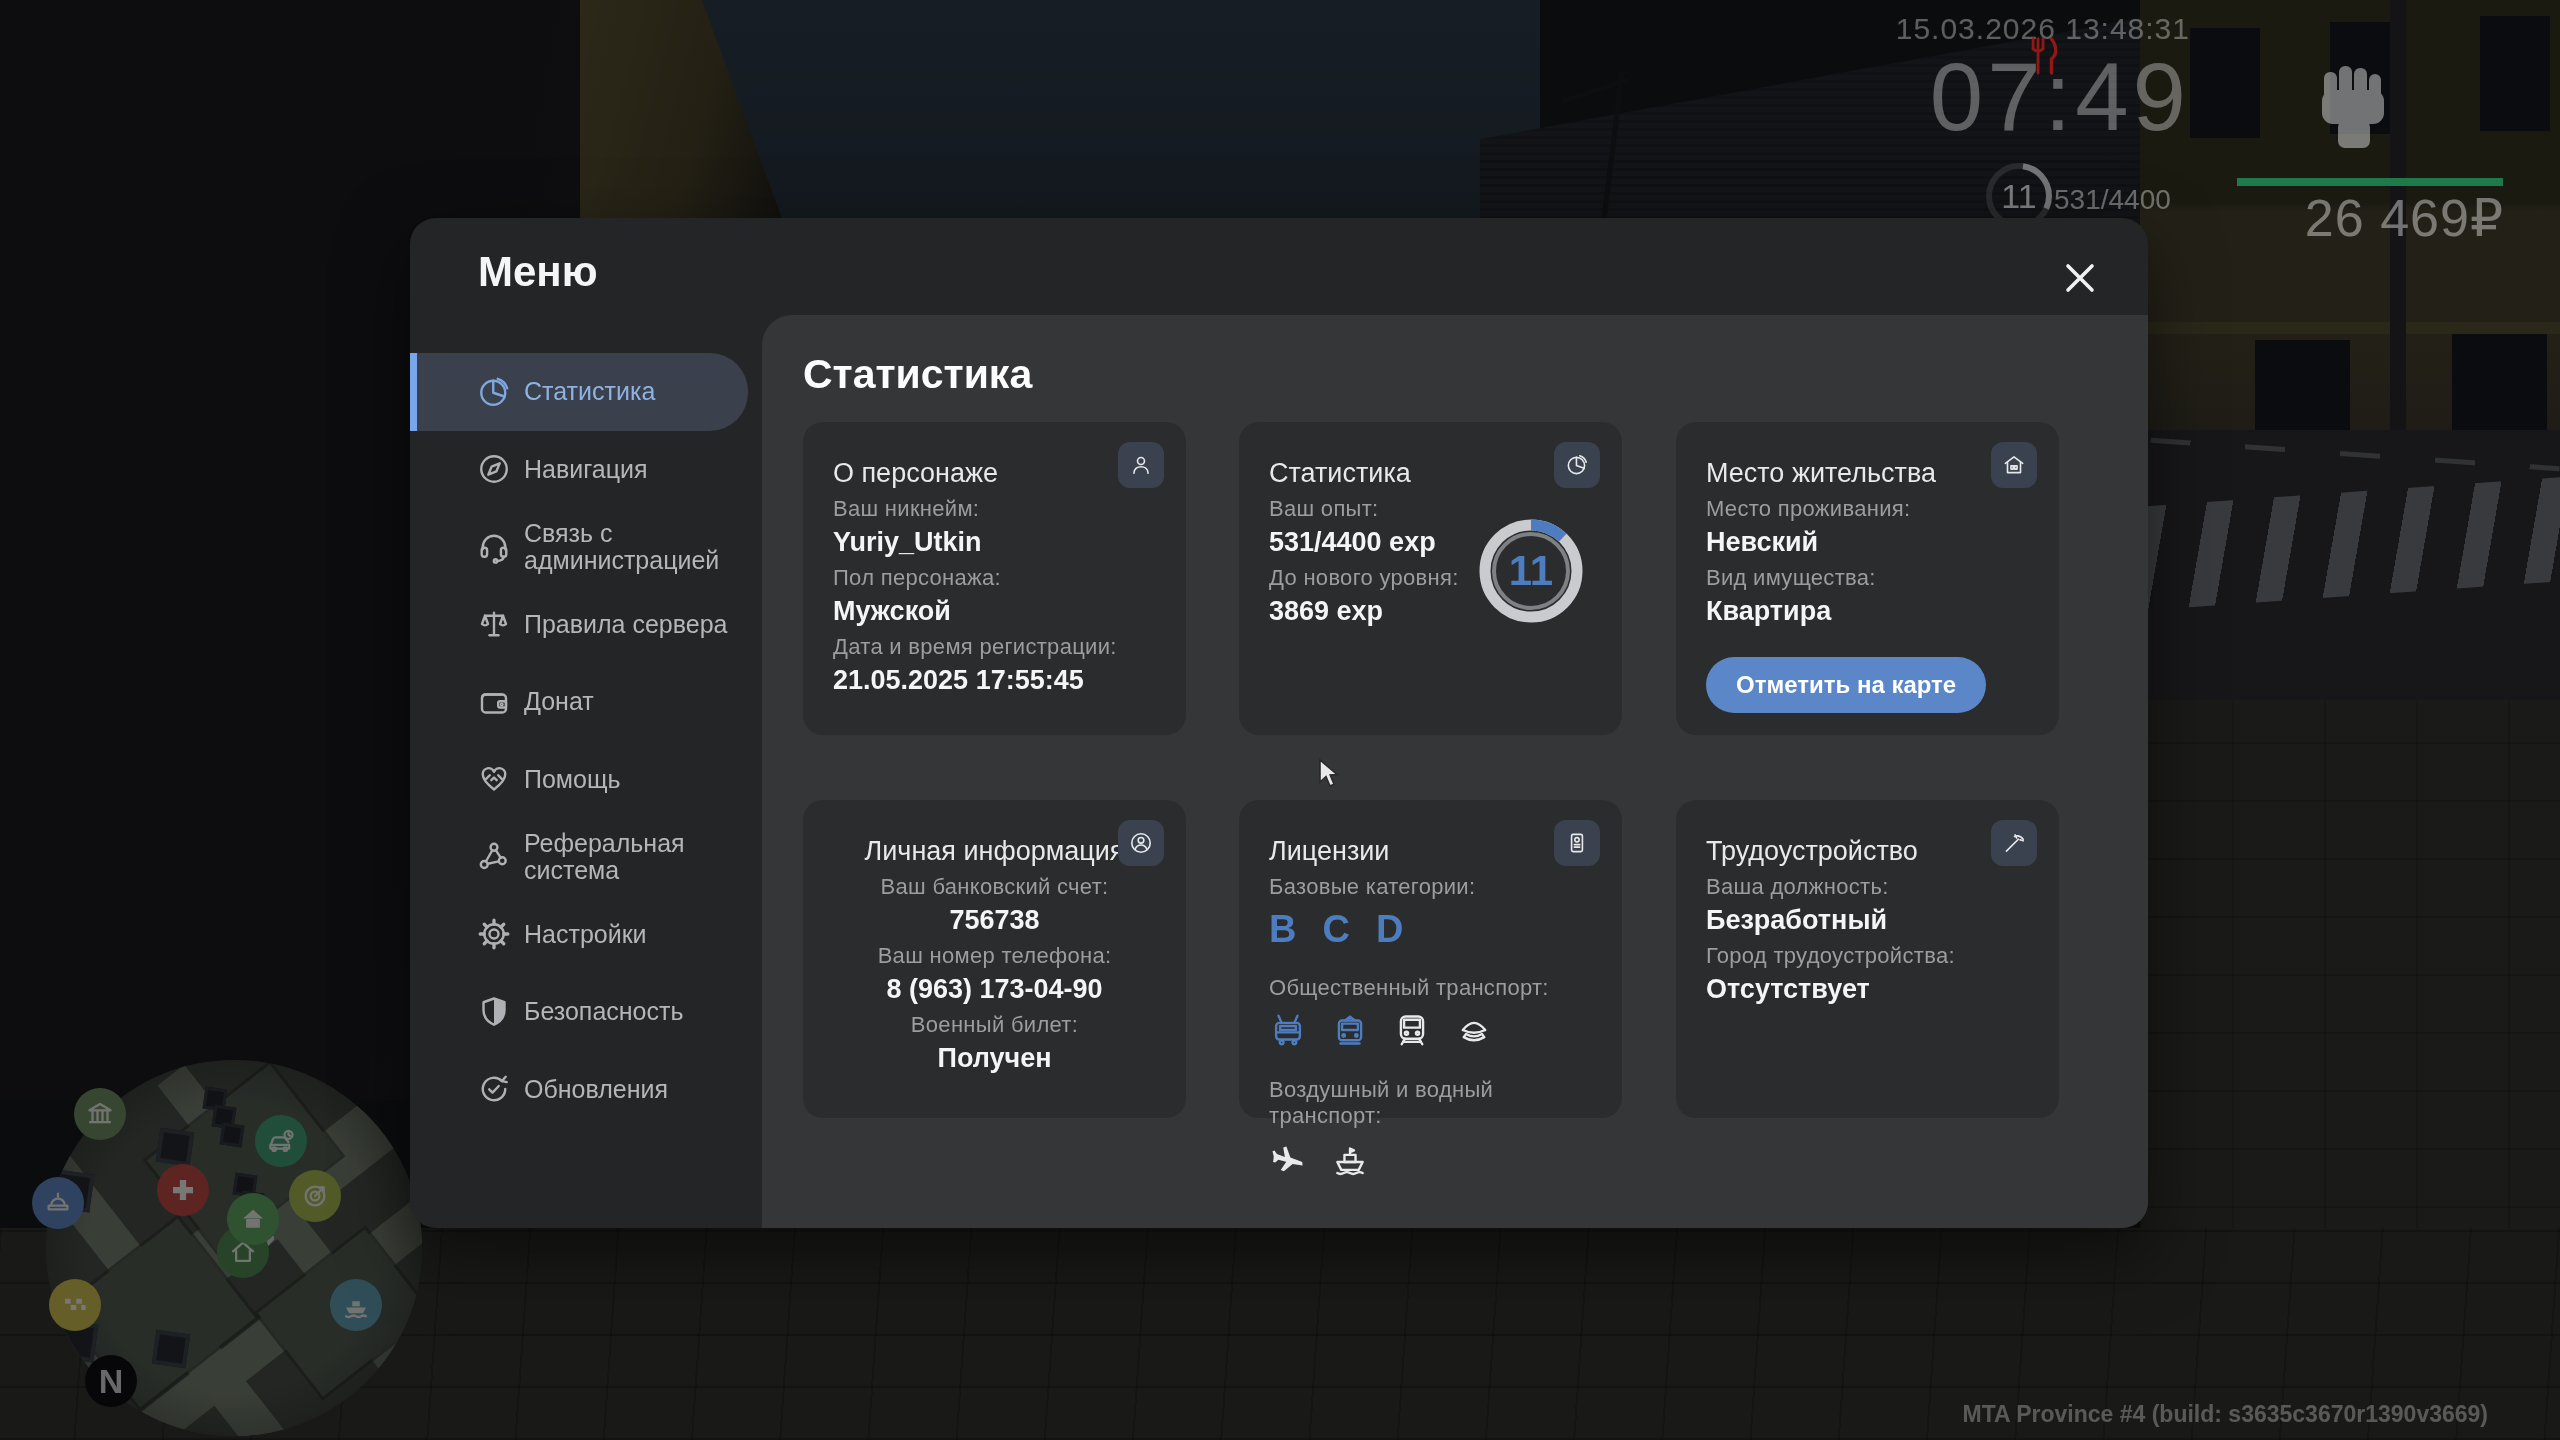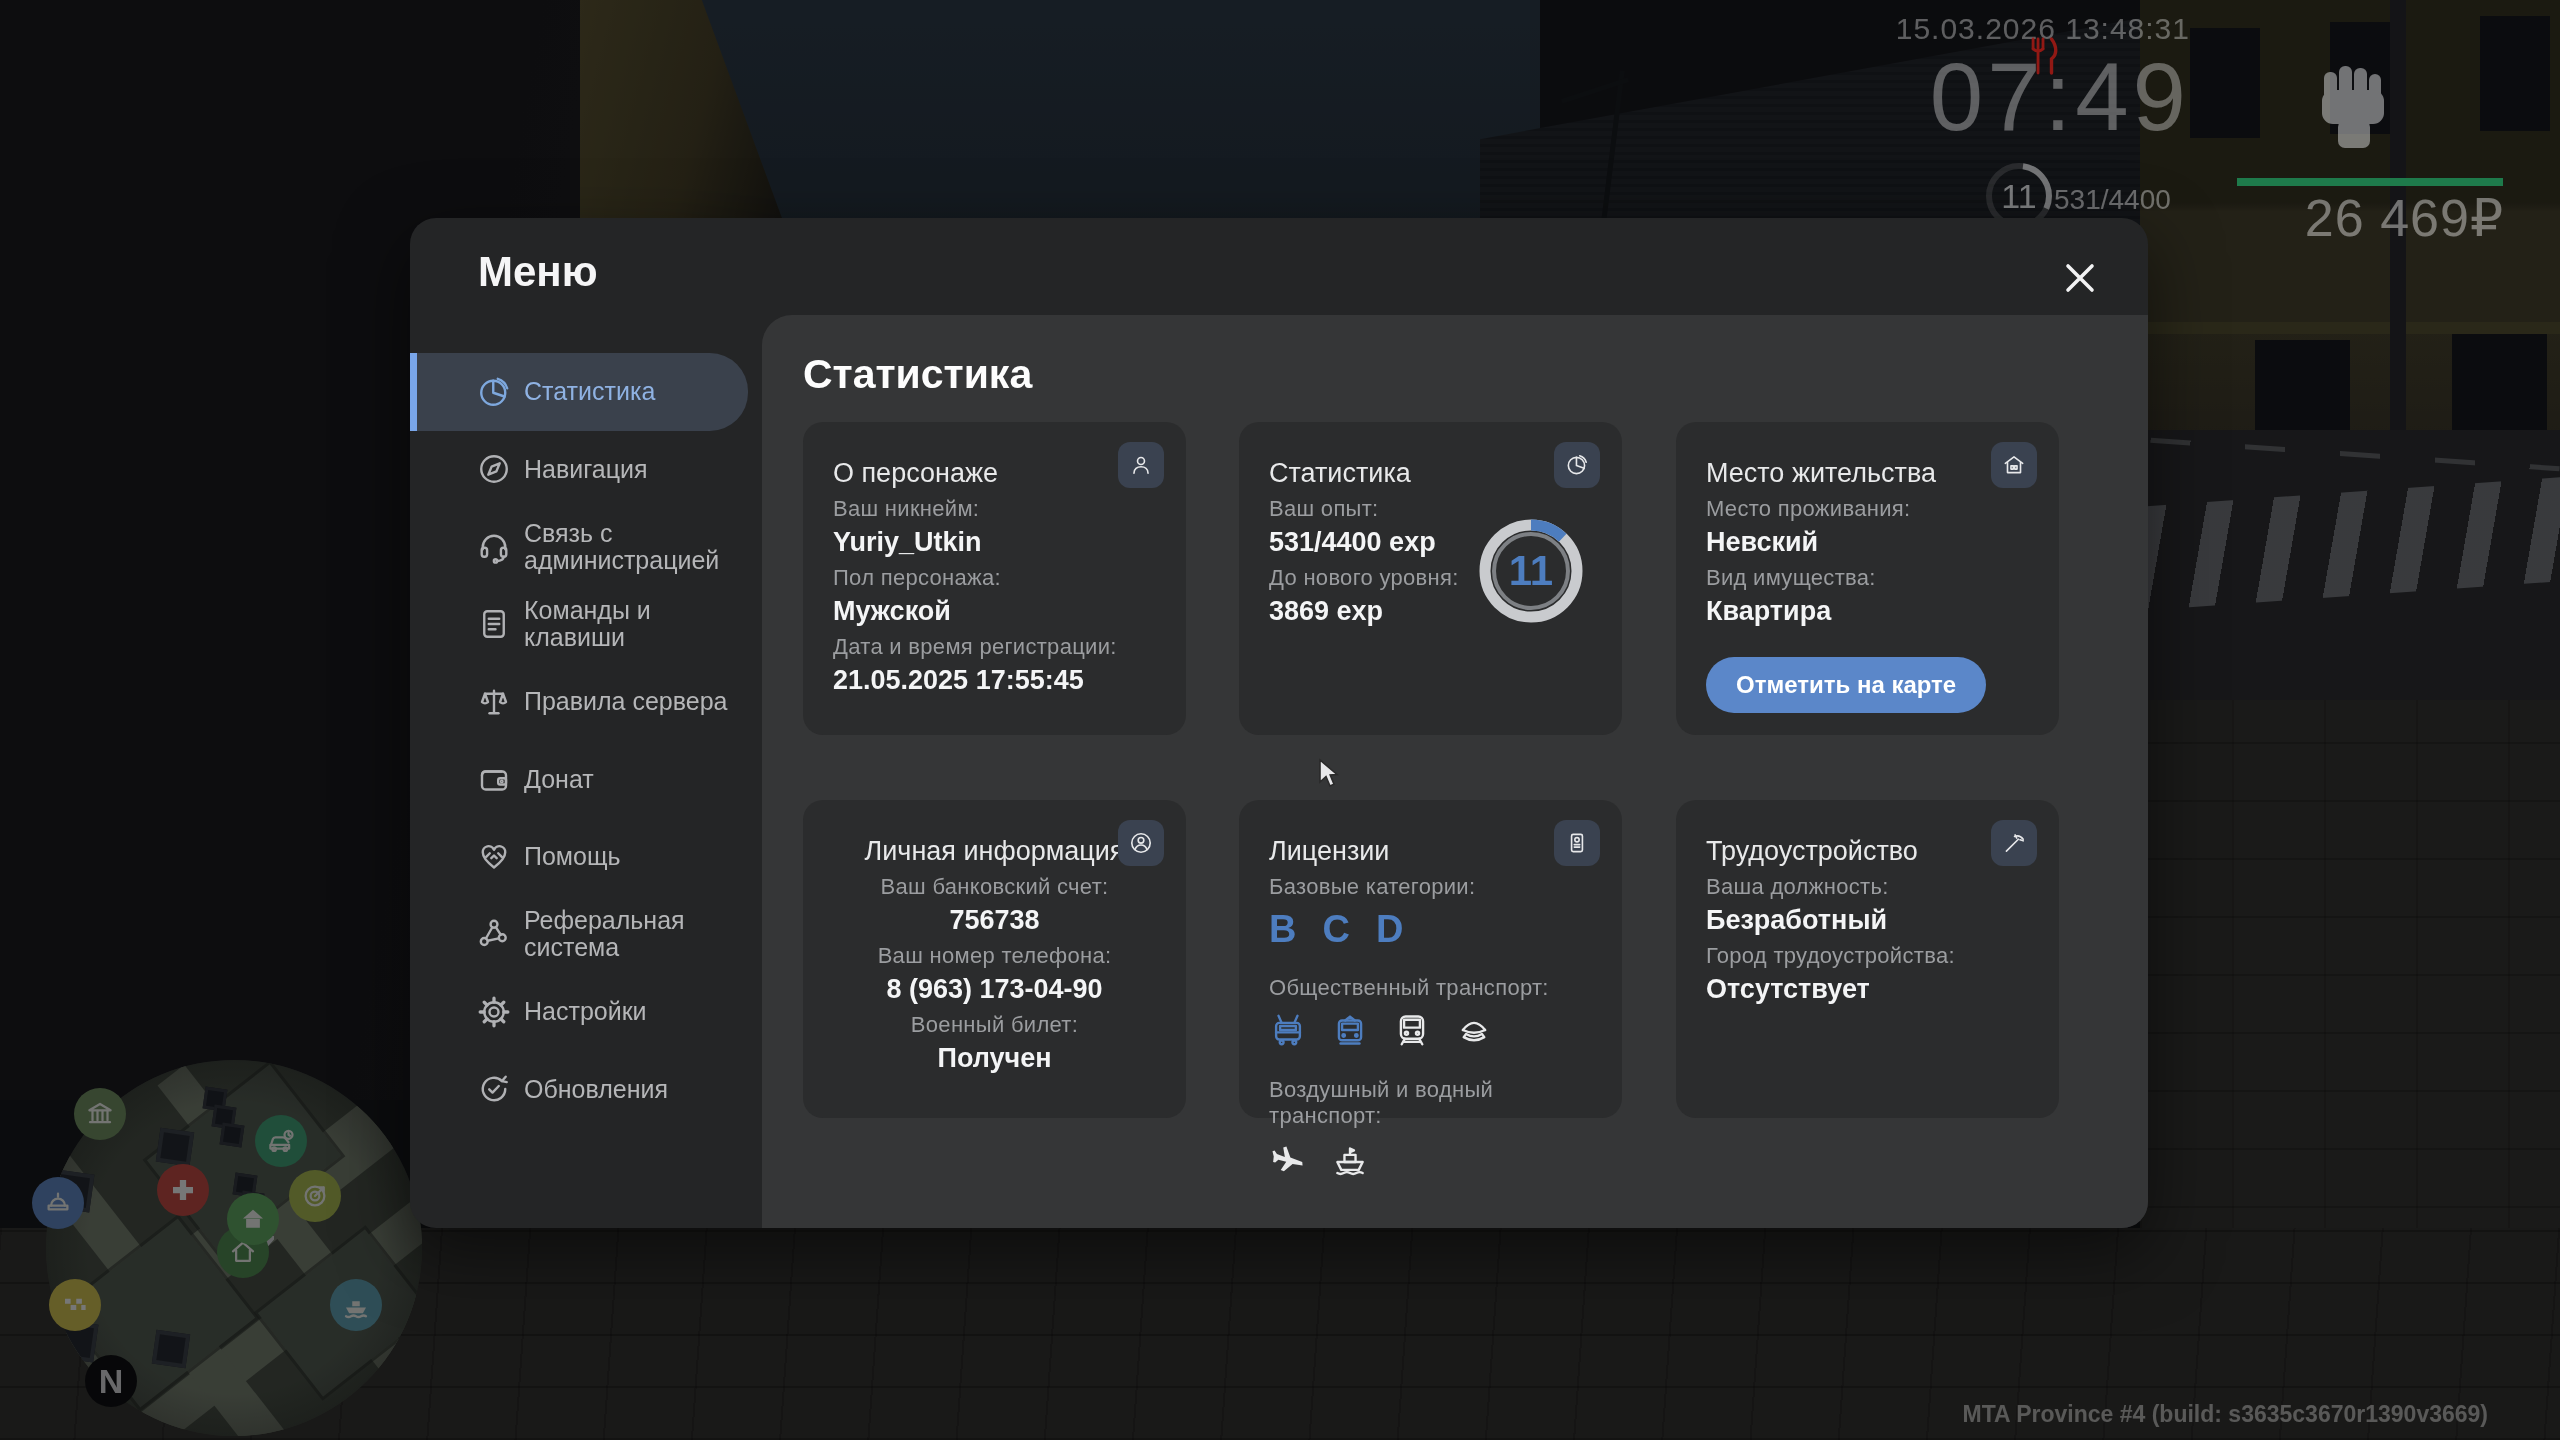--- a/index.html
+++ b/index.html
@@ -309,29 +309,20 @@
               <rect x="16.6" y="12.5" width="3.6" height="6" rx="1.6"></rect>
               <path d="M18.4 18.5 q0 2.5-4 2.8"></path>
               <circle cx="13" cy="21.3" r="1.1"></circle>
             </svg>
         </span>
         <span class="s-label">Связь с администрацией</span>
       </div>
       <div class="side-item">
         <span class="s-icon">
           <svg width="36" height="36" viewBox="0 0 24 24">
-              <rect x="5.5" y="3.5" width="13" height="17" rx="2"></rect>
-              <path d="M8.5 8.5 h7 M8.5 12 h7 M8.5 15.5 h4.5"></path>
-            </svg>
-        </span>
-        <span class="s-label">Команды и клавиши</span>
-      </div>
-      <div class="side-item">
-        <span class="s-icon">
-          <svg width="36" height="36" viewBox="0 0 24 24">
               <path d="M12 4.5 V19 M6 6.5 H18"></path>
               <path d="M6 6.5 L4 12 M6 6.5 L8 12 M4 12 a2.9 2.9 0 0 0 4 0"></path>
               <path d="M18 6.5 L16 12 M18 6.5 L20 12 M16 12 a2.9 2.9 0 0 0 4 0"></path>
               <path d="M9 19.5 h6"></path>
             </svg>
         </span>
         <span class="s-label">Правила сервера</span>
       </div>
       <div class="side-item">
         <span class="s-icon">
@@ -368,20 +359,29 @@
         <span class="s-icon">
           <svg width="36" height="36" viewBox="0 0 24 24">
               <circle cx="12" cy="12" r="3"></circle>
               <circle cx="12" cy="12" r="6.5"></circle>
               <g stroke-width="2.2">
                 <path d="M18.5 12 H21.2 M12 18.5 V21.2 M5.5 12 H2.8 M12 5.5 V2.8 M16.6 16.6 L18.5 18.5 M7.4 16.6 L5.5 18.5 M7.4 7.4 L5.5 5.5 M16.6 7.4 L18.5 5.5"></path>
               </g>
             </svg>
         </span>
         <span class="s-label">Настройки</span>
+      </div>
+      <div class="side-item">
+        <span class="s-icon">
+          <svg width="36" height="36" viewBox="0 0 24 24">
+              <path d="M12 3 L19 5.5 V11 c0 4.5-3 7.6-7 9.5 c-4-1.9-7-5-7-9.5 V5.5 Z"></path>
+              <path d="M12 3 L19 5.5 V11 c0 4.5-3 7.6-7 9.5 Z" fill="#b0b1b4" stroke="none"></path>
+            </svg>
+        </span>
+        <span class="s-label">Безопасность</span>
       </div>
       <div class="side-item">
         <span class="s-icon">
           <svg width="36" height="36" viewBox="0 0 24 24">
               <path d="M19.5 12 a7.5 7.5 0 1 1-2.2-5.3"></path>
               <path d="M19.8 3.8 L17.3 6.7 L20.5 7.4"></path>
               <path d="M8.8 12.2 l2.2 2.2 l4.2-4.4"></path>
             </svg>
         </span>
         <span class="s-label">Обновления</span>

